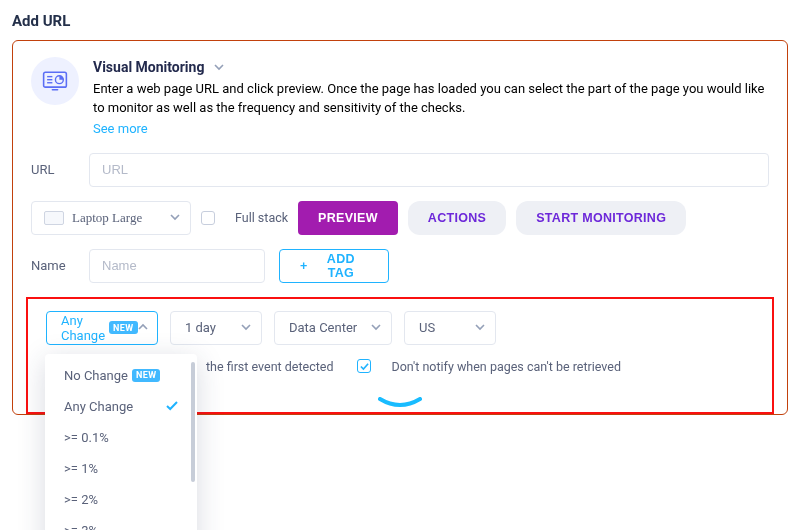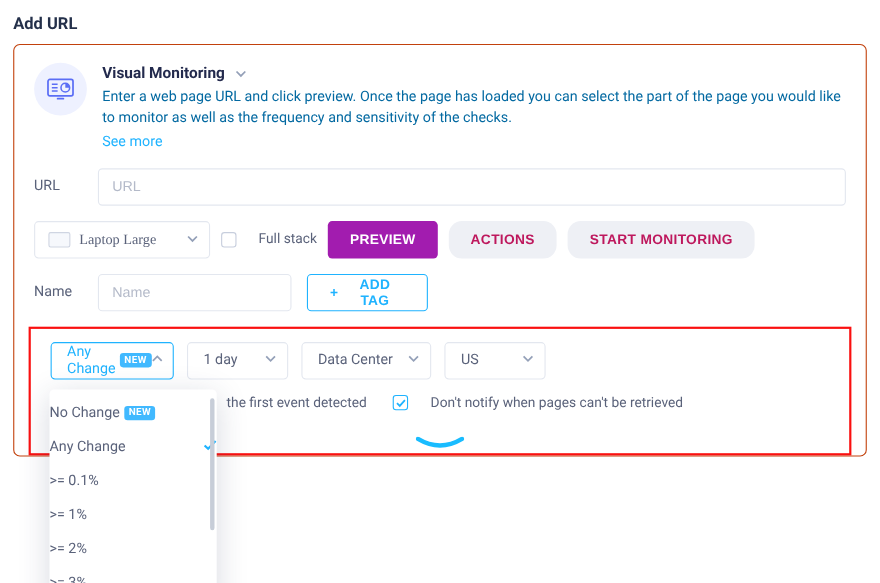--- a/index.html
+++ b/index.html
@@ -52,21 +52,21 @@
     margin-bottom: 4px;
   }
   .header-title {
     font-size: 14px;
     font-weight: 700;
     color: #232a4d;
   }
   .chev-small svg { width: 10px; height: 10px; }
   .header-desc {
     font-size: 13px;
-    color: #0369a1;
+    color: #000000;
     line-height: 1.45;
   }
   .see-more {
     color: #1fb3ff;
     font-size: 13px;
     cursor: pointer;
     display: inline-block;
     margin-top: 2px;
   }
   .row {
@@ -138,21 +138,21 @@
     height: 34px;
     border: none;
     border-radius: 4px;
     padding: 0 20px;
     font-size: 12.5px;
     font-weight: 700;
     cursor: pointer;
     letter-spacing: 0.3px;
   }
   .btn-primary { background: #a21caf; color: #fff; }
-  .btn-secondary { background: #eef0f5; color: #be185d; border-radius: 12px; }
+  .btn-secondary { background: #eef0f5; color: #6d28d9; border-radius: 12px; }
   .btn-outline {
     background: #fff;
     border: 1px solid #1fb3ff;
     color: #1fb3ff;
     display: flex;
     align-items: center;
     gap: 6px;
     justify-content: center;
   }
   .name-input { width: 176px; }
@@ -215,21 +215,21 @@
     content: "";
     position: absolute;
     right: 2px;
     top: 8px;
     width: 4px;
     height: 120px;
     background: #c7cdd8;
     border-radius: 2px;
   }
   .dd-item {
-    padding: 8px 0;
+    padding: 8px 19px;
     font-size: 13px;
     color: #5a627a;
     display: flex;
     align-items: center;
     justify-content: space-between;
     cursor: pointer;
   }
   .dd-item .check { color: #1fb3ff; }
   .check svg { width: 12px; height: 10px; }
   .option-row {

